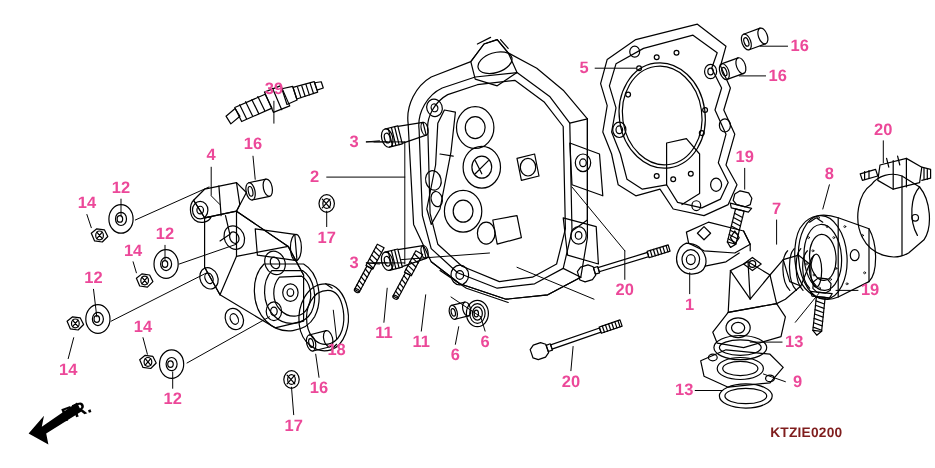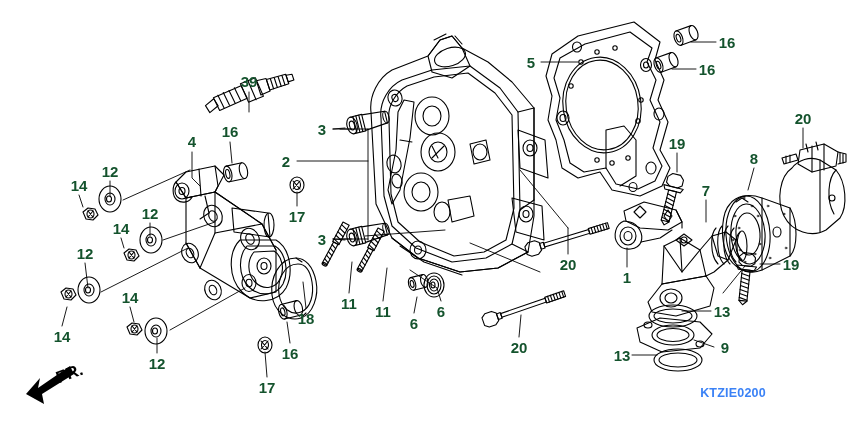--- a/index.html
+++ b/index.html
@@ -23,32 +23,32 @@
     left: 0;
     top: 0;
     width: 850px;
     height: 425px;
   }
   .lbl {
     position: absolute;
     font-family: "Liberation Sans", sans-serif;
     font-size: 15px;
     font-weight: bold;
-    color: #14532d;
+    color: #ec4899;
     line-height: 1;
     white-space: nowrap;
     transform: translate(-50%, -50%);
     letter-spacing: 0px;
   }
   .diagcode {
     position: absolute;
     font-family: "Liberation Sans", sans-serif;
     font-size: 12.5px;
     font-weight: bold;
-    color: #3b82f6;
+    color: #7f1d1d;
     white-space: nowrap;
     transform: translate(-50%, -50%);
     letter-spacing: 0.2px;
   }
   .frmark {
     position: absolute;
     font-family: "Liberation Sans", sans-serif;
     font-size: 17px;
     font-weight: bold;
     color: #000000;

